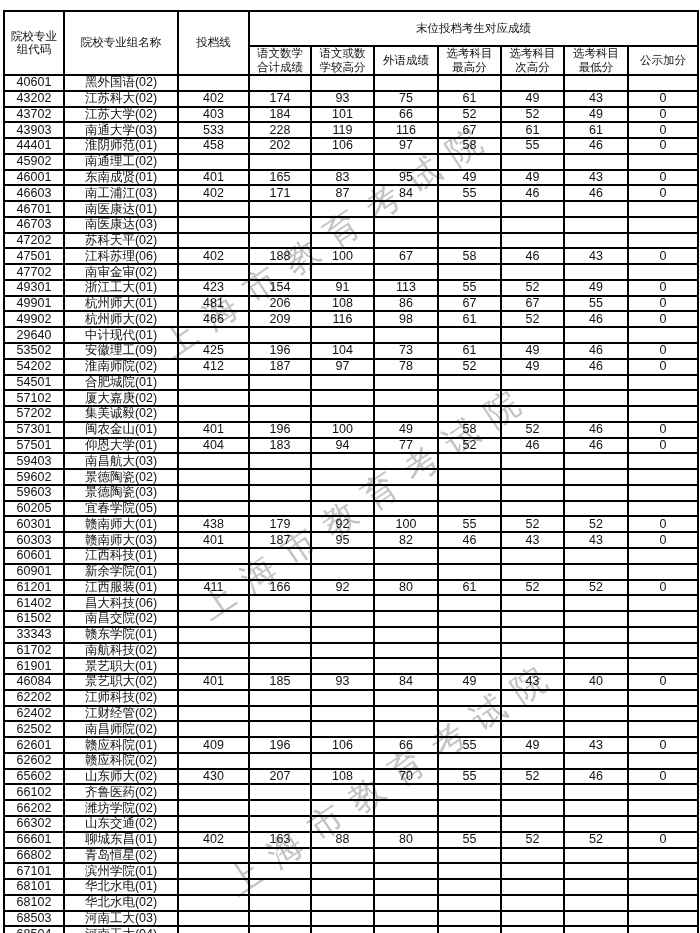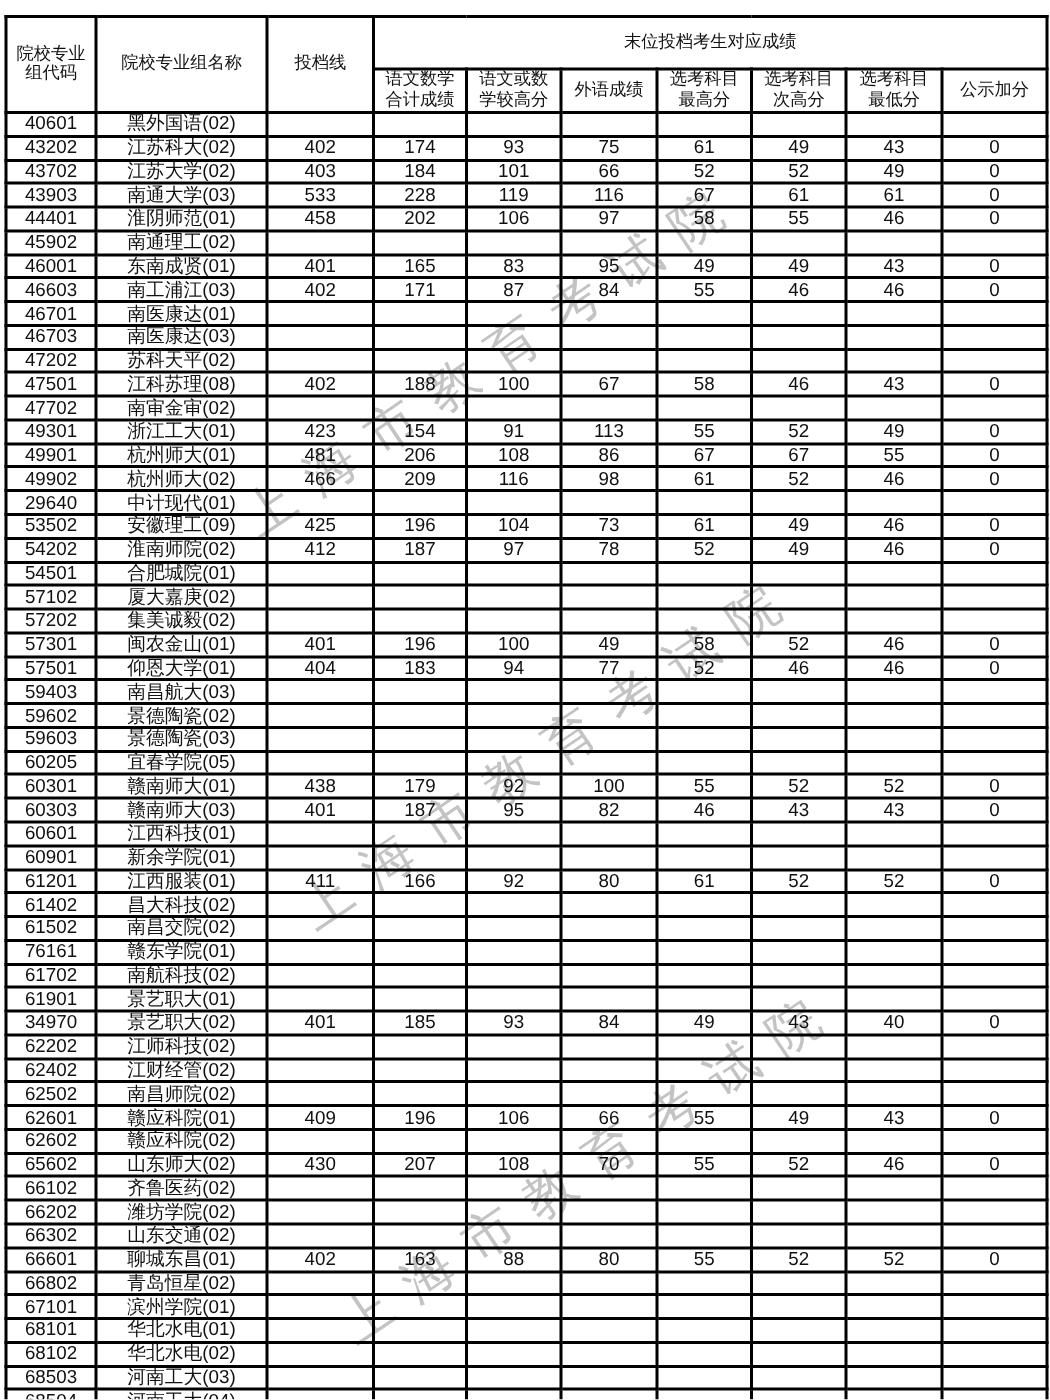--- a/index.html
+++ b/index.html
@@ -246,21 +246,21 @@
           <td></td>
           <td></td>
           <td></td>
           <td></td>
           <td></td>
           <td></td>
           <td></td>
         </tr>
         <tr>
           <td>47501</td>
-          <td>江科苏理(08)</td>
+          <td>江科苏理(06)</td>
           <td>402</td>
           <td>188</td>
           <td>100</td>
           <td>67</td>
           <td>58</td>
           <td>46</td>
           <td>43</td>
           <td>0</td>
         </tr>
         <tr>
@@ -510,21 +510,21 @@
           <td>166</td>
           <td>92</td>
           <td>80</td>
           <td>61</td>
           <td>52</td>
           <td>52</td>
           <td>0</td>
         </tr>
         <tr>
           <td>61402</td>
-          <td>昌大科技(02)</td>
+          <td>昌大科技(06)</td>
           <td></td>
           <td></td>
           <td></td>
           <td></td>
           <td></td>
           <td></td>
           <td></td>
           <td></td>
         </tr>
         <tr>
@@ -533,21 +533,21 @@
           <td></td>
           <td></td>
           <td></td>
           <td></td>
           <td></td>
           <td></td>
           <td></td>
           <td></td>
         </tr>
         <tr>
-          <td>76161</td>
+          <td>33343</td>
           <td>赣东学院(01)</td>
           <td></td>
           <td></td>
           <td></td>
           <td></td>
           <td></td>
           <td></td>
           <td></td>
           <td></td>
         </tr>
@@ -569,21 +569,21 @@
           <td></td>
           <td></td>
           <td></td>
           <td></td>
           <td></td>
           <td></td>
           <td></td>
           <td></td>
         </tr>
         <tr>
-          <td>34970</td>
+          <td>46084</td>
           <td>景艺职大(02)</td>
           <td>401</td>
           <td>185</td>
           <td>93</td>
           <td>84</td>
           <td>49</td>
           <td>43</td>
           <td>40</td>
           <td>0</td>
         </tr>

